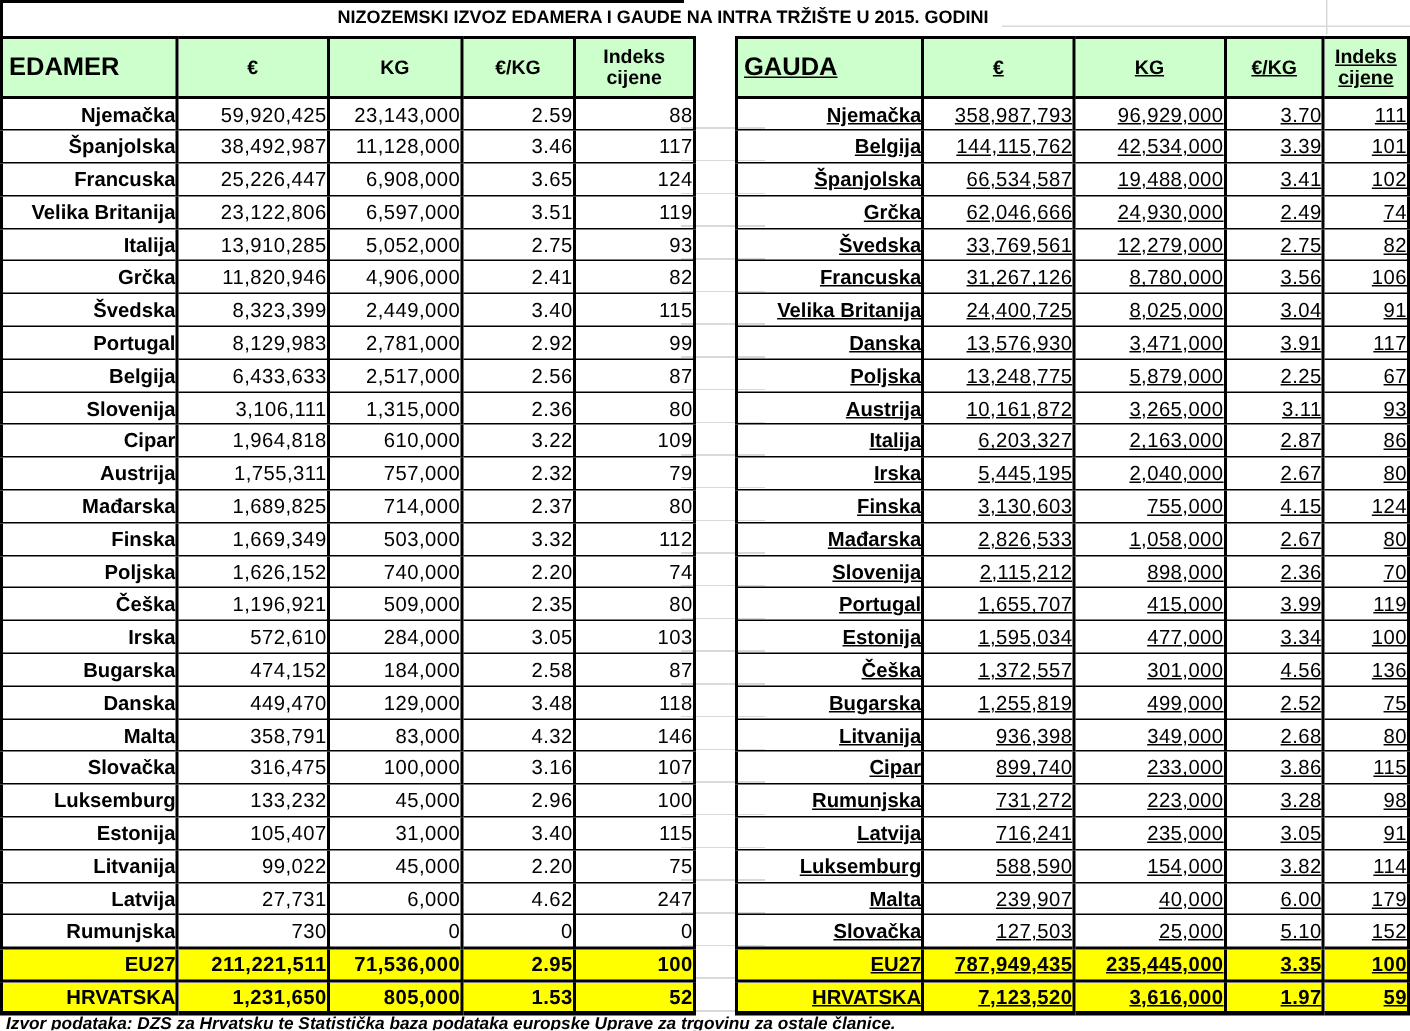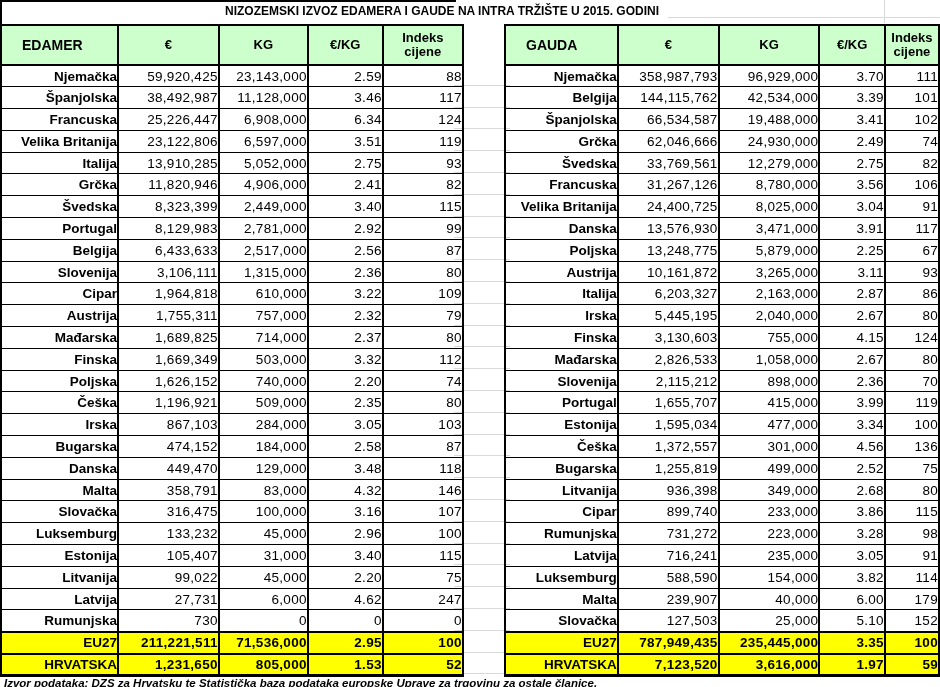--- a/index.html
+++ b/index.html
@@ -18,32 +18,32 @@
   }
   
   .gap-grid {
     position:absolute; left:454px; top:64px; width:56px; height:611px;
     background:repeating-linear-gradient(to bottom,
       transparent 0px, transparent 20.8px, #d9d9d9 20.8px, #d9d9d9 21.8px);
   }
   
   table.cheese { position:absolute; top:24px; border-collapse:collapse; table-layout:fixed; }
   #tbl0 { left:0px; }
-  #tbl1 { left:504px; }
+  #tbl1 { left:490px;text-decoration:underline; }
   table.cheese th, table.cheese td {
     box-sizing:border-box; padding:0; overflow:hidden; white-space:nowrap;
     border:1px solid #000; border-left-width:2px; border-right-width:2px;
     font-size:13.5px; height:21.8px; vertical-align:middle;
   }
   table.cheese thead th {
     background:#ccffcc; height:40px; font-weight:bold;
     border-top-width:2px; border-bottom-width:2px; text-align:center;
     font-size:13px; line-height:14px; white-space:normal;
   }
-  table.cheese thead th.name-h { text-align:left; padding-left:20px; font-size:14px; white-space:nowrap; }
+  table.cheese thead th.name-h { text-align:left; padding-left:4px; font-size:17px; white-space:nowrap; }
   td.name { text-align:right; font-weight:bold; padding-left:4px; }
   td.num  { text-align:right; padding-right:4px; font-weight:normal; letter-spacing:0.3px; }
   th.idx, td.idx { border-left-width:3px; }
   tr.total-row td { background:#ffff00; font-weight:bold; border-top-width:2px; border-bottom-width:2px; height:22px;margin-top:18px; }
   tr.last-row td { border-bottom-width:3px;padding-left:36px; }
   .source-note {
     position:absolute; left:4px; top:677px; width:930px;
     font-size:11.5px; font-weight:bold; font-style:italic; white-space:nowrap;
   }
 </style>
@@ -90,21 +90,21 @@
           <td class="name">Španjolska</td>
           <td class="num">38,492,987</td>
           <td class="num">11,128,000</td>
           <td class="num">3.46</td>
           <td class="num idx">117</td>
         </tr>
         <tr>
           <td class="name">Francuska</td>
           <td class="num">25,226,447</td>
           <td class="num">6,908,000</td>
-          <td class="num">6.34</td>
+          <td class="num">3.65</td>
           <td class="num idx">124</td>
         </tr>
         <tr>
           <td class="name">Velika Britanija</td>
           <td class="num">23,122,806</td>
           <td class="num">6,597,000</td>
           <td class="num">3.51</td>
           <td class="num idx">119</td>
         </tr>
         <tr>
@@ -186,21 +186,21 @@
         </tr>
         <tr>
           <td class="name">Češka</td>
           <td class="num">1,196,921</td>
           <td class="num">509,000</td>
           <td class="num">2.35</td>
           <td class="num idx">80</td>
         </tr>
         <tr>
           <td class="name">Irska</td>
-          <td class="num">867,103</td>
+          <td class="num">572,610</td>
           <td class="num">284,000</td>
           <td class="num">3.05</td>
           <td class="num idx">103</td>
         </tr>
         <tr>
           <td class="name">Bugarska</td>
           <td class="num">474,152</td>
           <td class="num">184,000</td>
           <td class="num">2.58</td>
           <td class="num idx">87</td>

